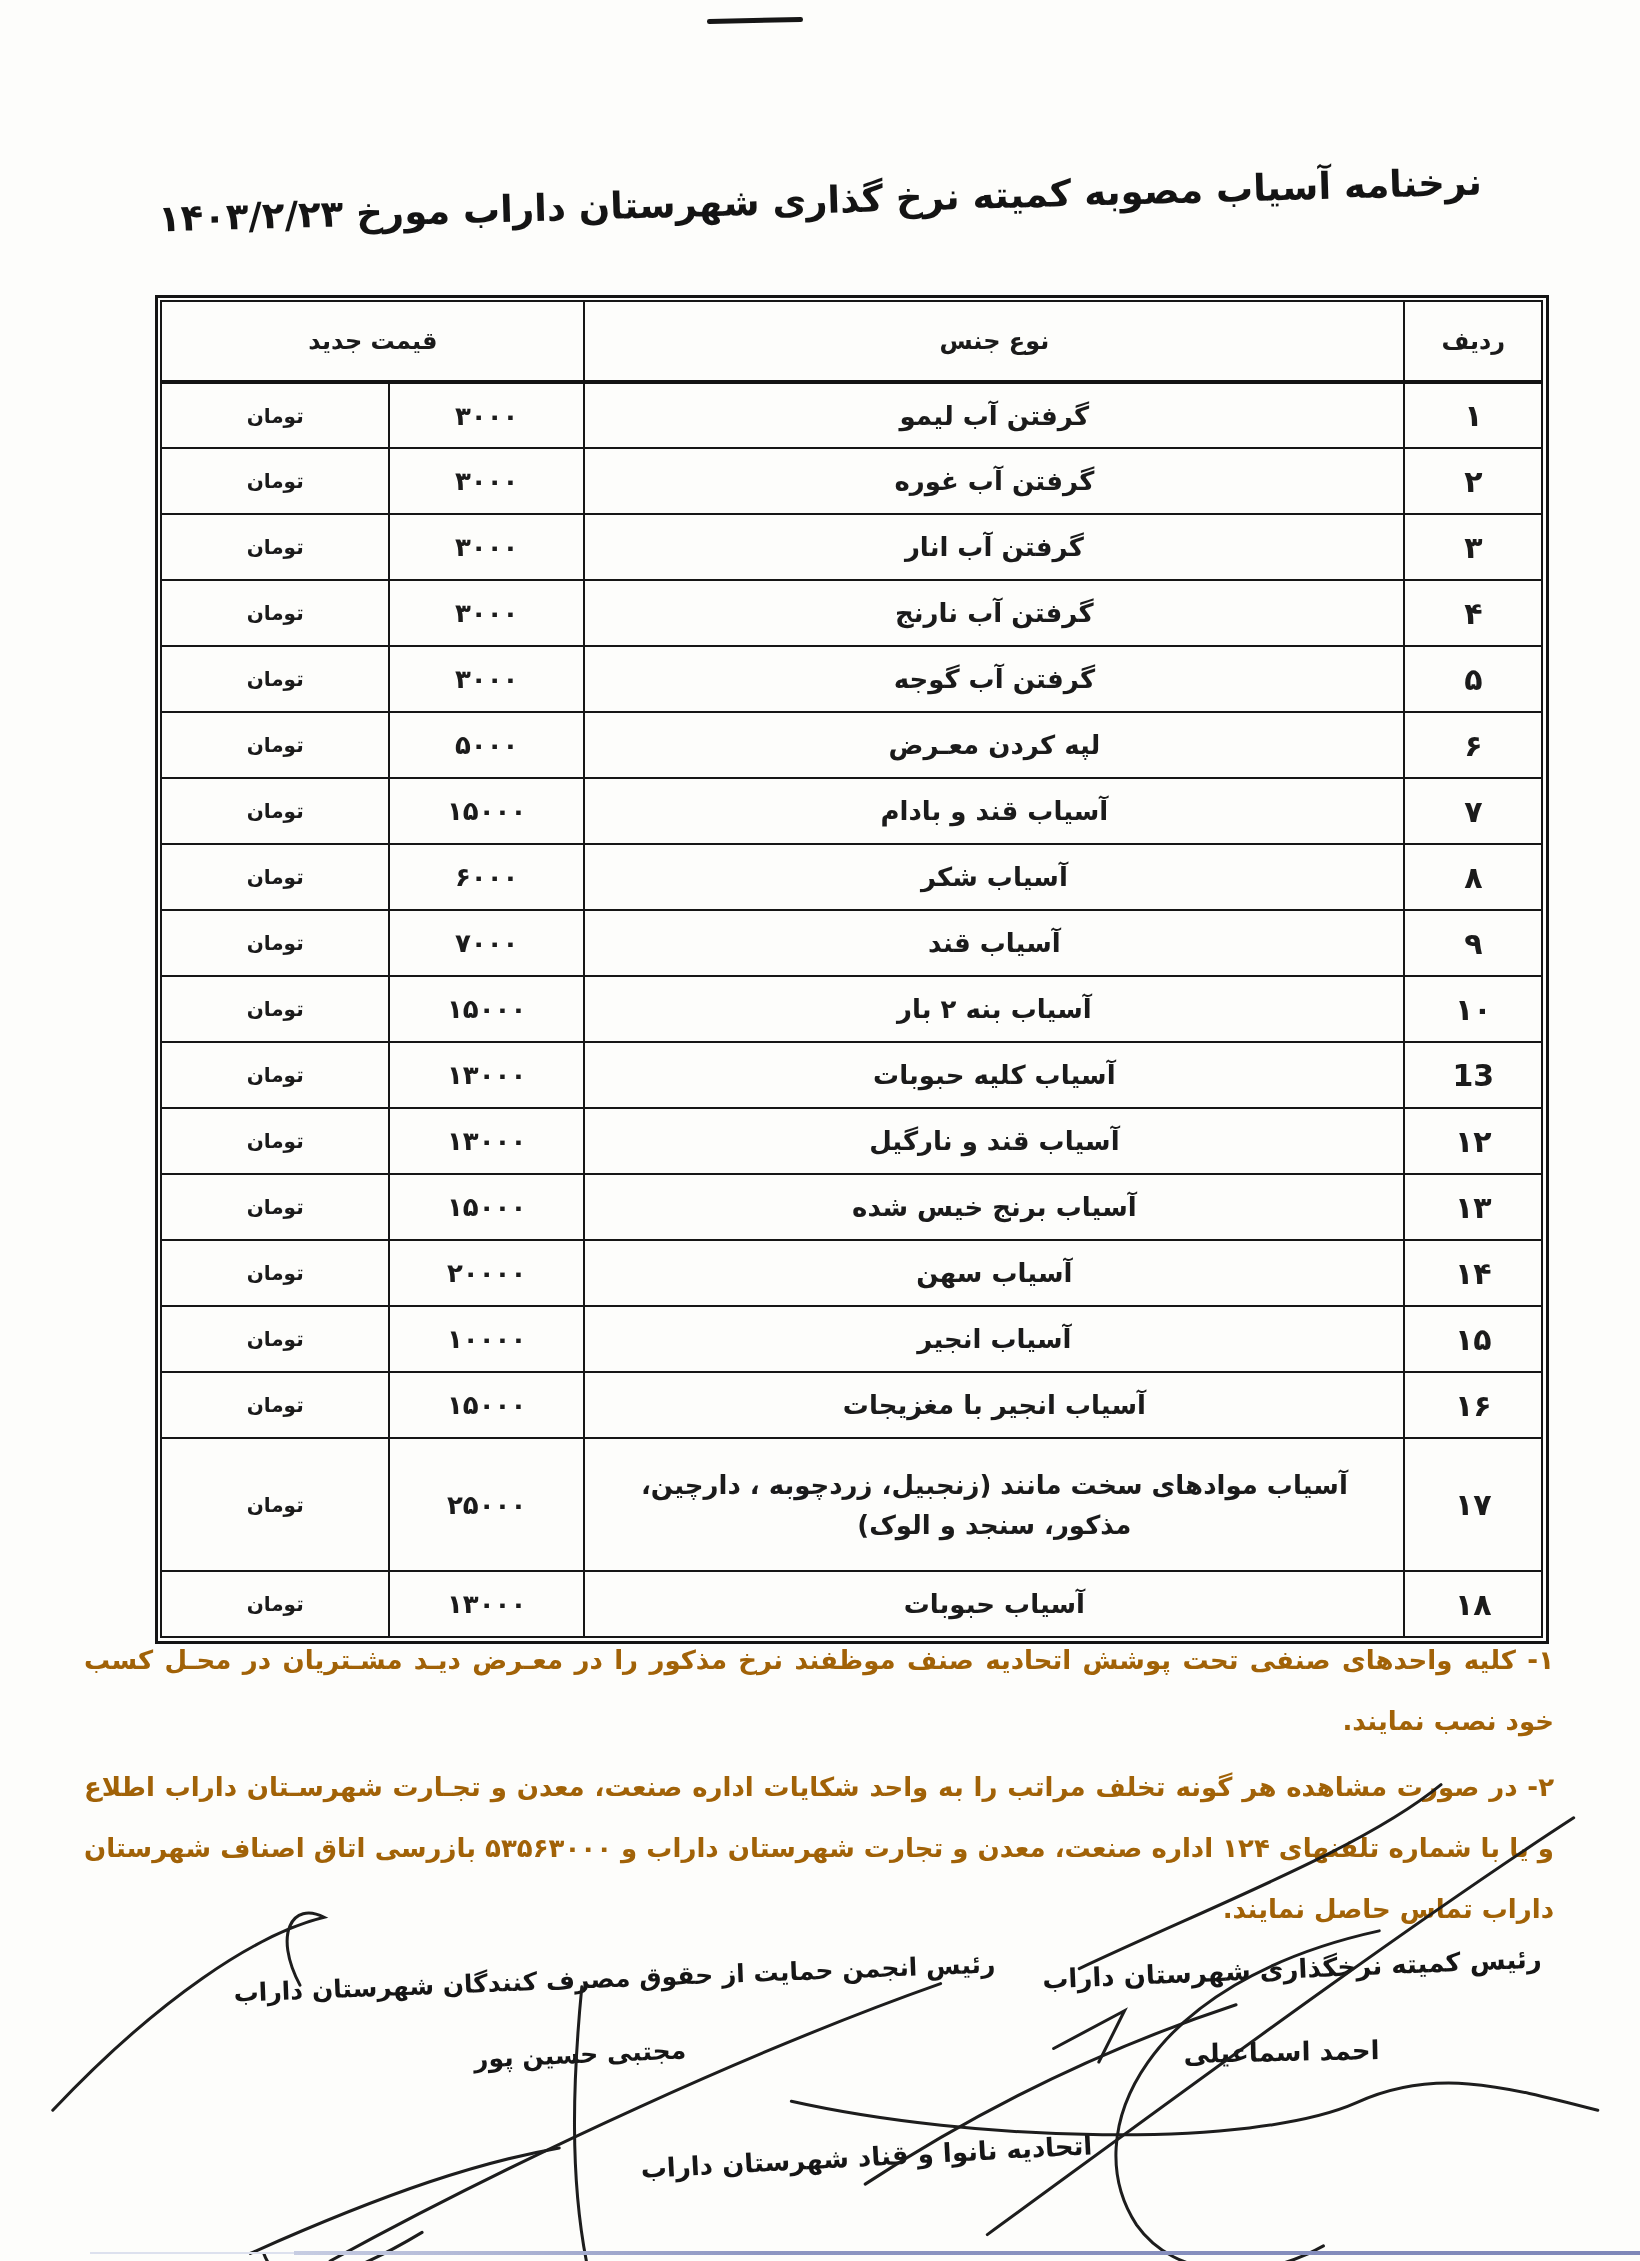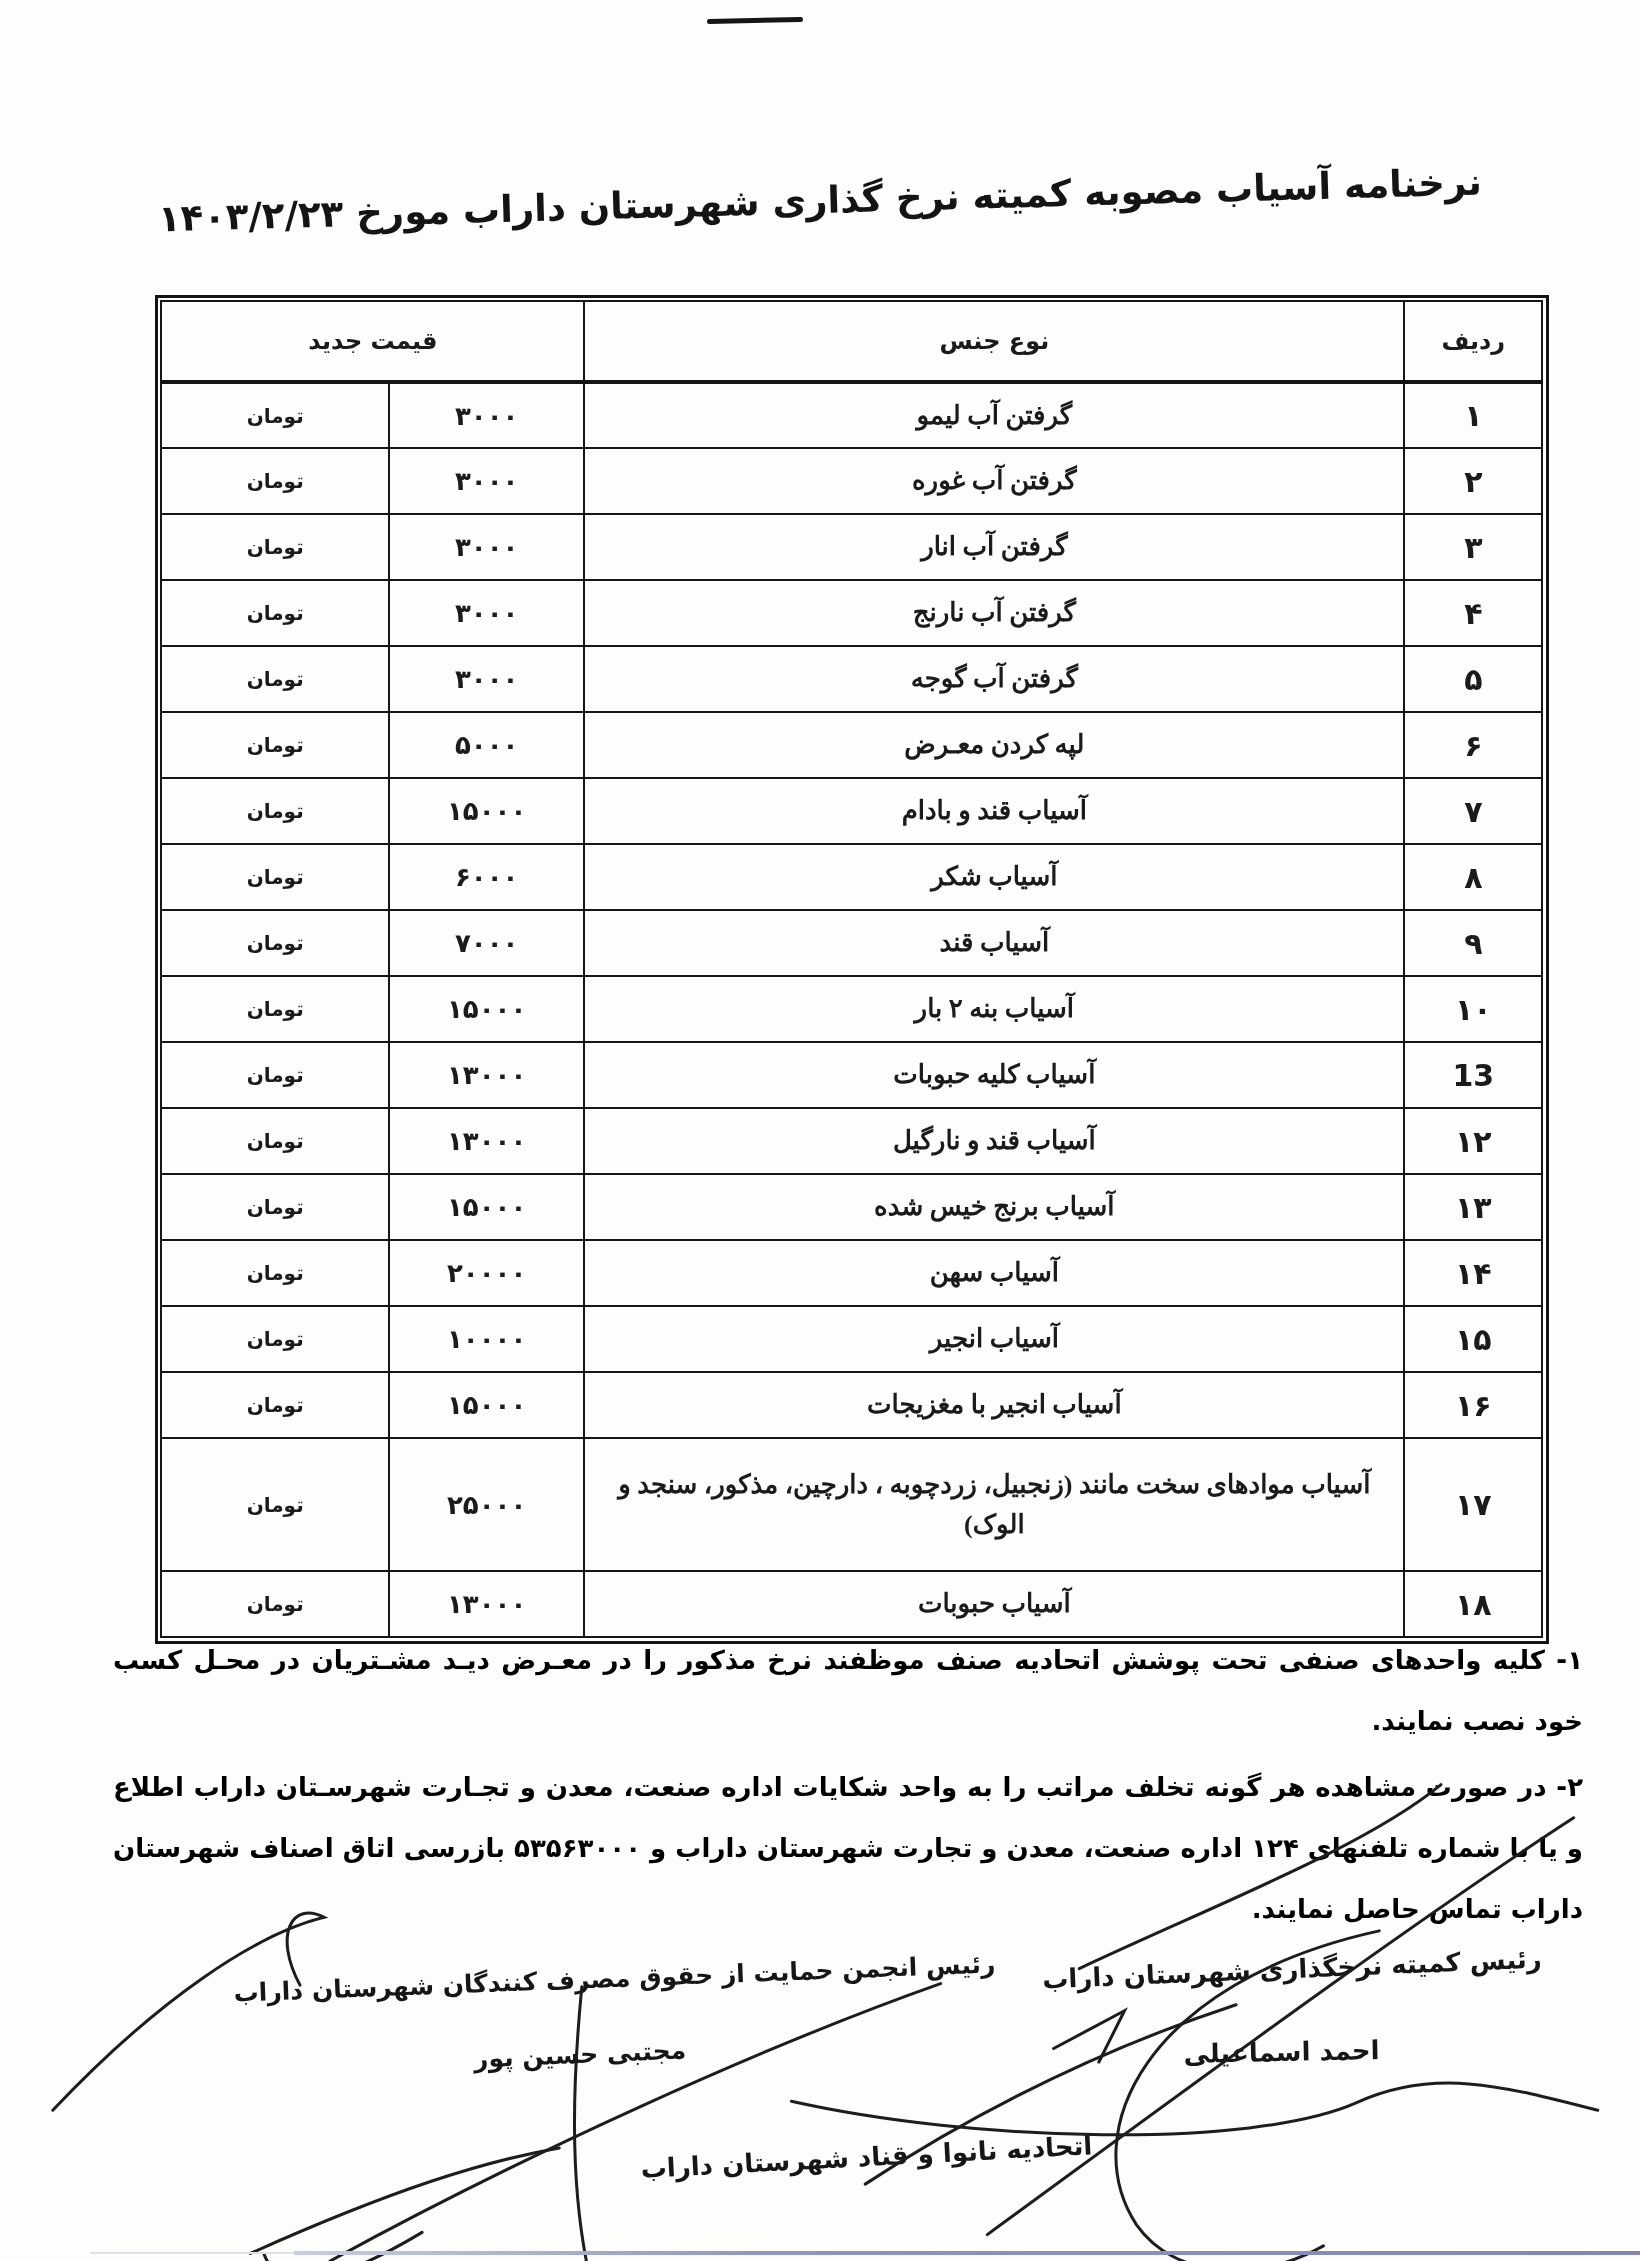--- a/index.html
+++ b/index.html
@@ -34,29 +34,29 @@
   }
   .price-table th,.price-table td{
     border:2.3px solid #161616;text-align:center;vertical-align:middle;
     font-weight:bold;color:#1b1b1b;padding:0 7.5px;
   }
   .price-table thead tr{height:81px;}
   .price-table thead th{font-size:24px;border-bottom:4.5px solid #141414;}
   .price-table tbody tr{height:66px;}
   .price-table tbody tr.tall{height:133px;}
   .c-no{font-size:30px;}
-  .c-item{font-size:26px;line-height:1.55;font-family:Liberation Serif, serif;}
+  .c-item{font-size:26px;line-height:1.55;}
   .c-price{font-size:26px;letter-spacing:1.5px;}
   .c-unit{font-size:20px;}
 
   
   .notes{
     position:absolute;left:84px;top:1630px;width:1470px;
     direction:rtl;text-align:justify;font-size:26px;font-weight:bold;
-    line-height:2.35;color:#000000;margin-left:29px;
+    line-height:2.35;color:#a16207;
   }
   .notes p{margin:0 0 4.5px 0;}
 
   
   .sig{position:absolute;direction:rtl;font-weight:bold;color:#161616;text-align:center;}
   .sig-right-title{left:1002px;top:1954px;width:580px;font-size:26px;transform:rotate(-2.4deg);}
   .sig-right-name{left:1108px;top:2037px;width:347px;font-size:26px;transform:rotate(-1.2deg);}
   .sig-mid-title{left:211px;top:1964px;width:807px;font-size:25px;transform:rotate(-2.2deg);}
   .sig-mid-name{left:418px;top:2040px;width:324px;font-size:25px;transform:rotate(-2.5deg);}
   .sig-union-title{left:595px;top:2142px;width:543px;font-size:26px;transform:rotate(-3deg);}

